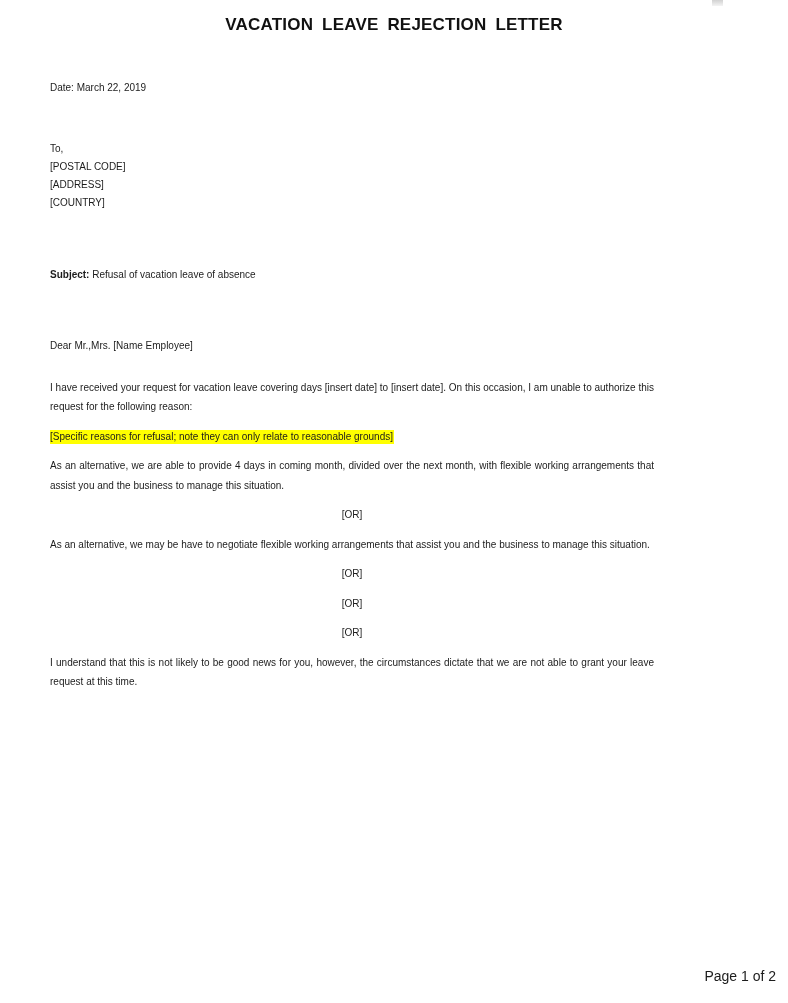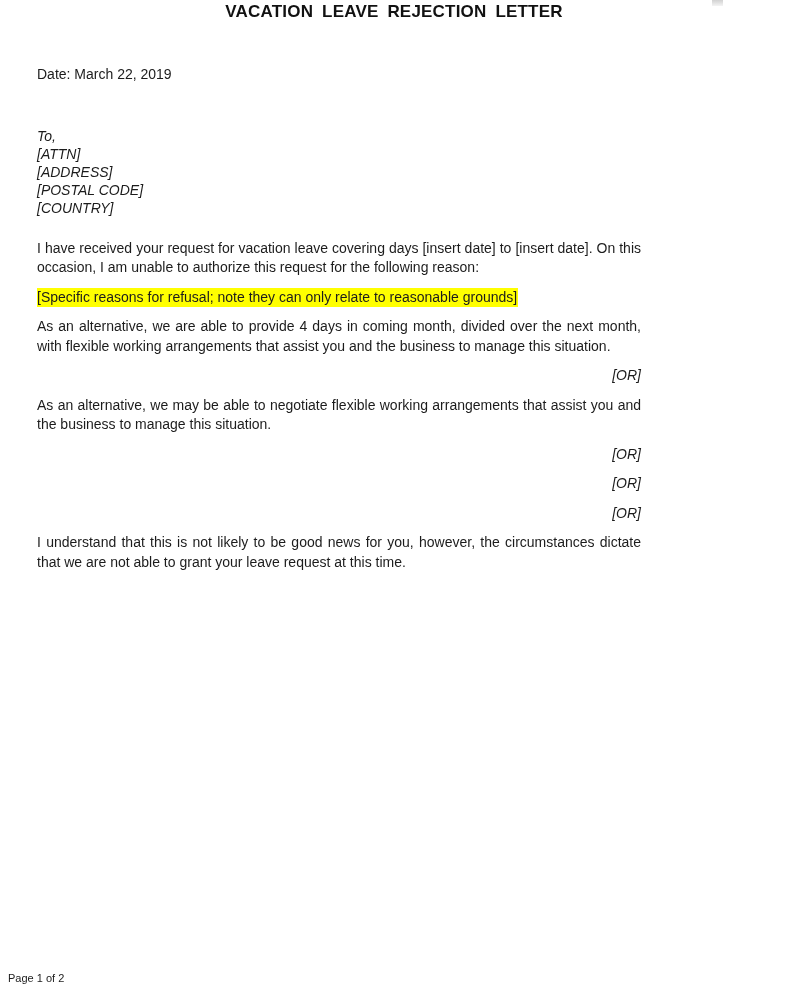--- a/index.html
+++ b/index.html
@@ -19,109 +19,108 @@
   .corner-artifact {
     position: absolute;
     top: 0;
     left: 712px;
     width: 11px;
     height: 6px;
     background: linear-gradient(#9a9a9a, #e6e6e6);
     opacity: 0.45;
   }
   .title {
-    padding-top: 0;
+    padding-top: 13px;
     text-align: center;
     font-weight: 700;
     font-size: 17px;
     line-height: 24px;
     letter-spacing: 0.2px;
     word-spacing: 4px;
     color: #111111;
   }
   .content {
-    margin-left: 37px;
+    margin-left: 50px;
     width: 604px;
-    font-size: 14px;
+    font-size: 10px;
     line-height: 19.5px;
   }
   .date-line {
     margin-top: 41px;
   }
   .to-block {
     margin-top: 42px;
     line-height: 18px;
-    font-style: italic;
   }
   .subject-line {
     margin-top: 53px;
   }
   .subject-label {
     font-weight: 700;
   }
   .salutation {
     margin-top: 52px;
   }
   .letter-body {
     margin-top: 22px;
   }
   .letter-body p {
     margin: 10px 0;
     text-align: justify;
   }
   .letter-body p.or-line {
-    text-align: right;
-    font-style: italic;
+    text-align: center;
   }
   .highlight-line {
     text-align: left;
   }
   .highlight-line span {
     background: #ffff00;
     padding: 1px 1px 2px 0;
   }
   .footer {
     position: absolute;
     bottom: 19px;
-    left: 8px;
+    left: 0;
     width: 776px;
-    text-align: left;
-    font-size: 11px;
+    text-align: right;
+    font-size: 14px;
     color: #1c1c1c;
   }
 </style>
 </head>
 <body>
 
 <div class="doc">
 
   <div class="corner-artifact"></div>
 
   <div class="title">VACATION LEAVE REJECTION LETTER</div>
 
   <div class="content">
 
     <div class="date-line">Date: March 22, 2019</div>
 
     <div class="to-block">
       <div>To,</div>
-      <div>[ATTN]</div>
+      <div>[POSTAL CODE]</div>
       <div>[ADDRESS]</div>
-      <div>[POSTAL CODE]</div>
       <div>[COUNTRY]</div>
     </div>
 
+    <div class="subject-line"><span class="subject-label">Subject:</span><span> Refusal of vacation leave of absence</span></div>
 
+    <div class="salutation">Dear Mr.,Mrs. [Name Employee]</div>
 
     <div class="letter-body">
       <p>I have received your request for vacation leave covering days [insert date] to [insert date]. On this occasion, I am unable to authorize this request for the following reason:</p>
       <p class="highlight-line"><span>[Specific reasons for refusal; note they can only relate to reasonable grounds]</span></p>
       <p>As an alternative, we are able to provide 4 days in coming month, divided over the next month, with flexible working arrangements that assist you and the business to manage this situation.</p>
       <p class="or-line">[OR]</p>
-      <p>As an alternative, we may be able to negotiate flexible working arrangements that assist you and the business to manage this situation.</p>
+      <p>As an alternative, we may be have to negotiate flexible working arrangements that assist you and the business to manage this situation.</p>
       <p class="or-line">[OR]</p>
       <p class="or-line">[OR]</p>
       <p class="or-line">[OR]</p>
       <p>I understand that this is not likely to be good news for you, however, the circumstances dictate that we are not able to grant your leave request at this time.</p>
     </div>
 
   </div>
 
   <div class="footer">Page 1 of 2</div>
 

